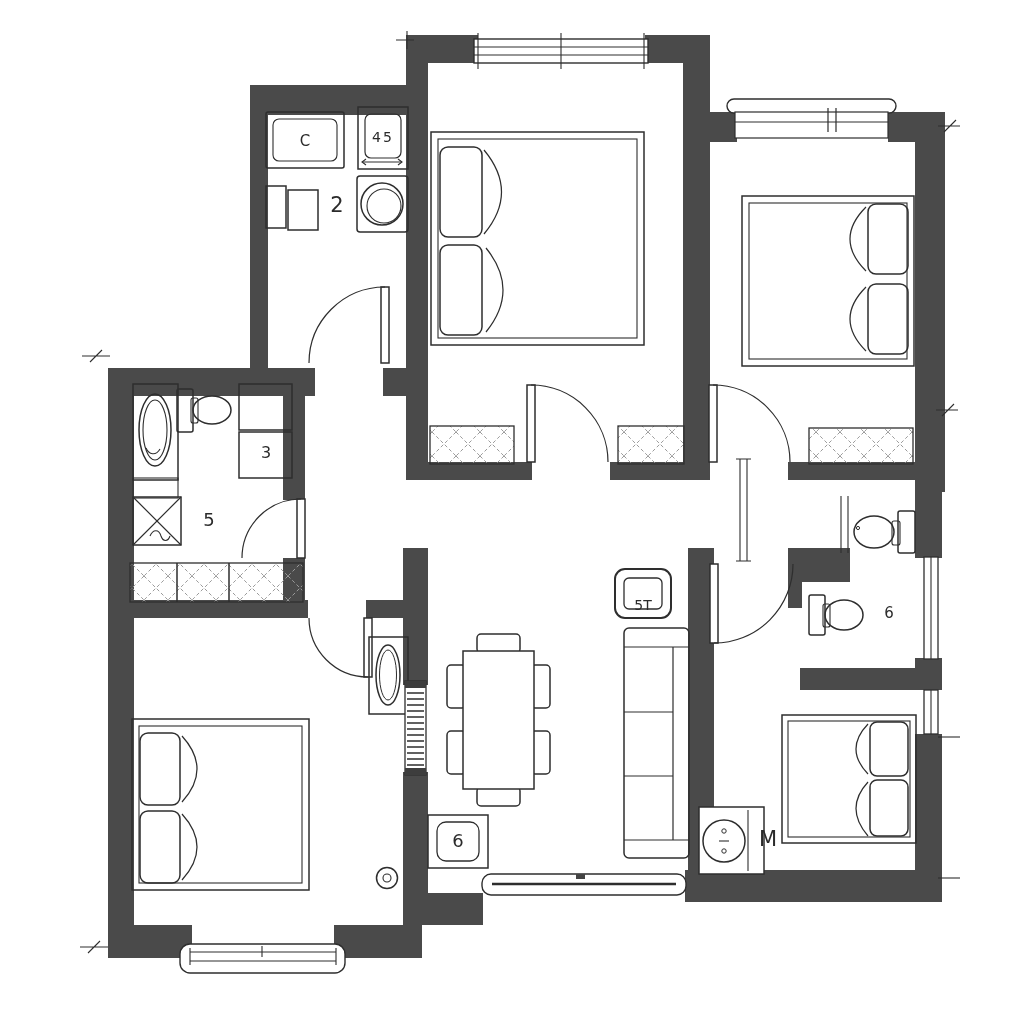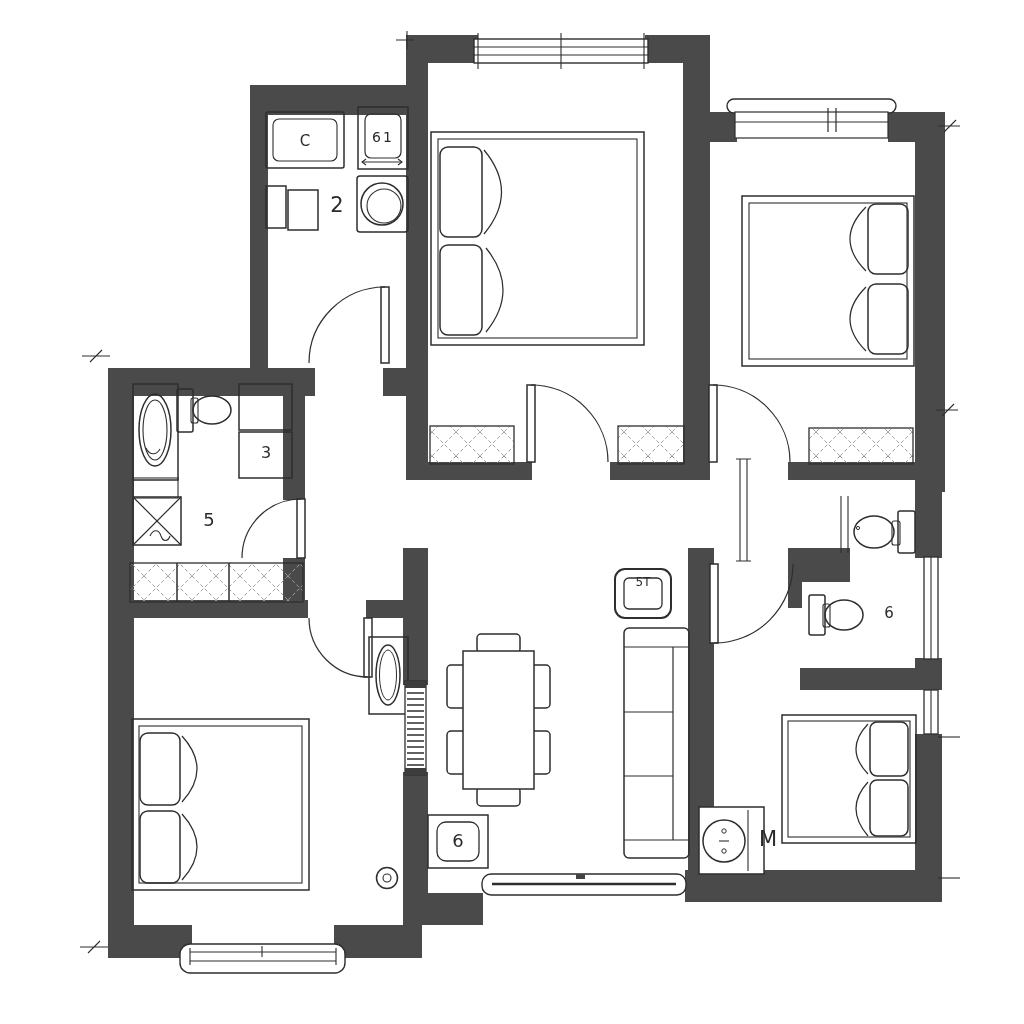--- a/index.html
+++ b/index.html
@@ -267,21 +267,21 @@
         <path d="M938 126 H960 M944 132 L956 120"></path>
         <path d="M936 410 H958 M942 416 L954 404"></path>
         <path d="M938 737 H960"></path>
         <path d="M938 878 H960"></path>
         <path d="M396 40 H414 M407 31 V49"></path>
       </g>
     </g>
   </svg>
 
   <div class="lbl" style="left:305px;top:141px;font-size:15px">C</div>
-  <div class="lbl" style="left:383px;top:137px;font-size:14px;letter-spacing:2px">61</div>
+  <div class="lbl" style="left:383px;top:137px;font-size:14px;letter-spacing:2px">45</div>
   <div class="lbl" style="left:337px;top:205px;font-size:21px">2</div>
   <div class="lbl" style="left:266px;top:453px;font-size:16px">3</div>
   <div class="lbl" style="left:209px;top:520px;font-size:18px">5</div>
-  <div class="lbl" style="left:643px;top:582px;font-size:12px">5T</div>
+  <div class="lbl" style="left:643px;top:605px;font-size:14px">5T</div>
   <div class="lbl" style="left:889px;top:613px;font-size:15px">6</div>
   <div class="lbl" style="left:458px;top:841px;font-size:18px">6</div>
   <div class="lbl" style="left:768px;top:839px;font-size:21px">M</div>
 </div>
 
 </body></html>

